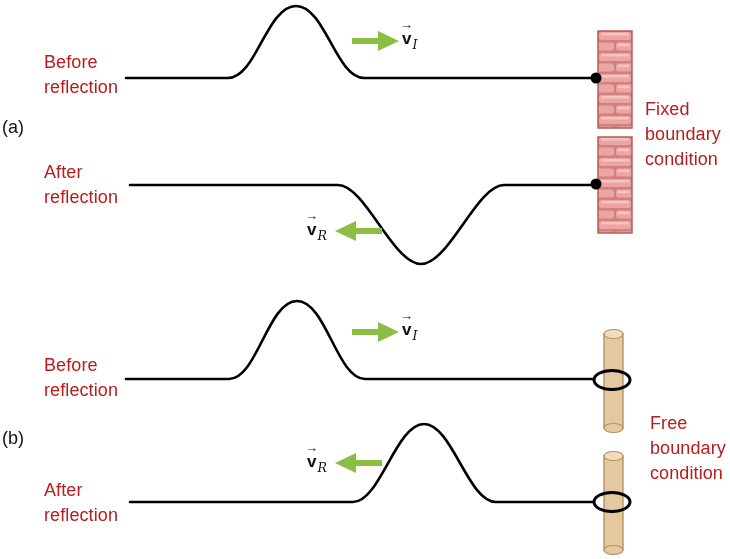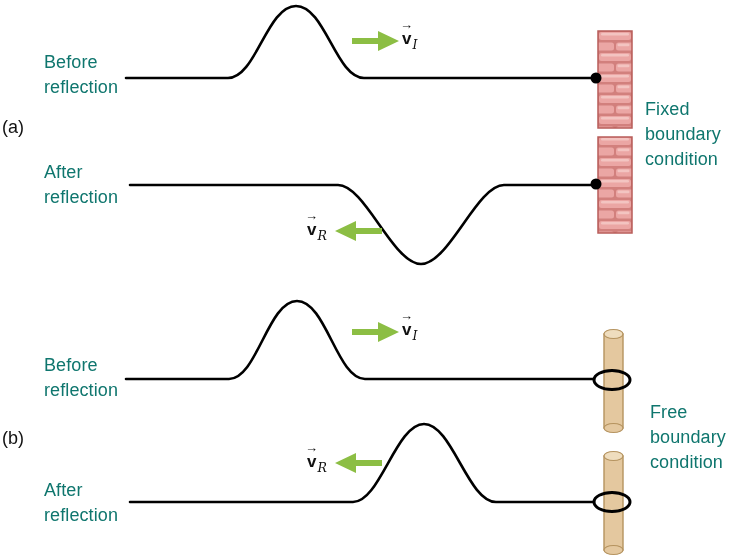--- a/index.html
+++ b/index.html
@@ -2,21 +2,21 @@
 <html><head>
 <meta charset="utf-8">
 <style>
   html,body{margin:0;padding:0;background:#fff;}
   .stage{
     position:relative;width:730px;height:559px;background:#ffffff;
     font-family:"Liberation Sans", sans-serif;overflow:hidden;
   }
   .stage svg{position:absolute;left:0;top:0;}
   .tlabel{
-    position:absolute;font-size:18px;line-height:25px;color:#0f766e;
+    position:absolute;font-size:18px;line-height:25px;color:#b91c1c;
     white-space:pre-line;letter-spacing:0.1px;
   }
   .panel-tag{position:absolute;font-size:18px;color:#111;}
   .string{fill:none;stroke:#000;stroke-width:2.6;stroke-linecap:round;}
   .ring{fill:none;stroke:#000;stroke-width:3;}
   .wall{stroke:#b85c59;stroke-width:1.5;}
   .pole-body{stroke:#b5935f;stroke-width:1.4;}
   .pole-cap{stroke:#b5935f;stroke-width:1.2;}
   .vlabel{position:absolute;font-weight:bold;font-size:17px;color:#111;}
   .vlabel .varrow{
@@ -83,21 +83,21 @@
   <div class="panel-tag" style="left:2px;top:117px">(a)</div>
   <div class="tlabel" style="left:645px;top:97px">Fixed
 boundary
 condition</div>
 
   <div class="tlabel" style="left:44px;top:353px">Before
 reflection</div>
   <div class="tlabel" style="left:44px;top:478px">After
 reflection</div>
   <div class="panel-tag" style="left:2px;top:428px">(b)</div>
-  <div class="tlabel" style="left:650px;top:400px">Free
+  <div class="tlabel" style="left:650px;top:411px">Free
 boundary
 condition</div>
 
   <div class="vlabel" style="left:402px;top:29px">
     <span class="varrow">→</span><span class="vsym">v</span><span class="vsub">I</span>
   </div>
   <div class="vlabel" style="left:307px;top:220px">
     <span class="varrow">→</span><span class="vsym">v</span><span class="vsub">R</span>
   </div>
   <div class="vlabel" style="left:402px;top:320px">

